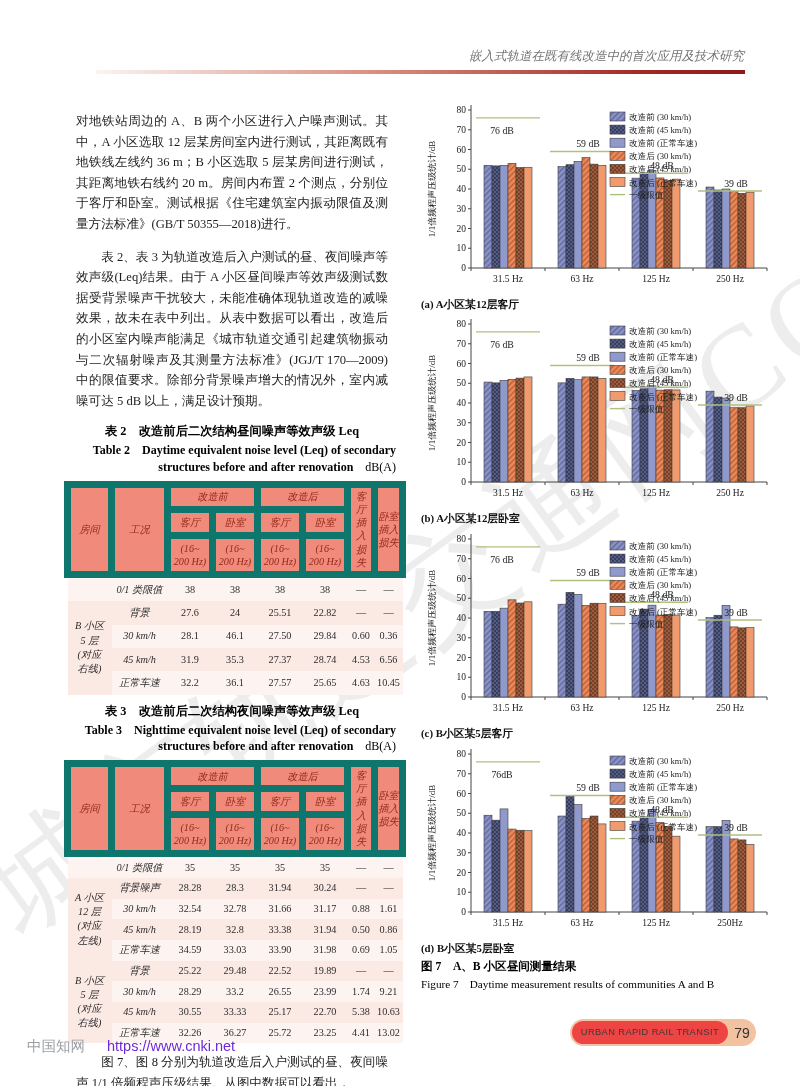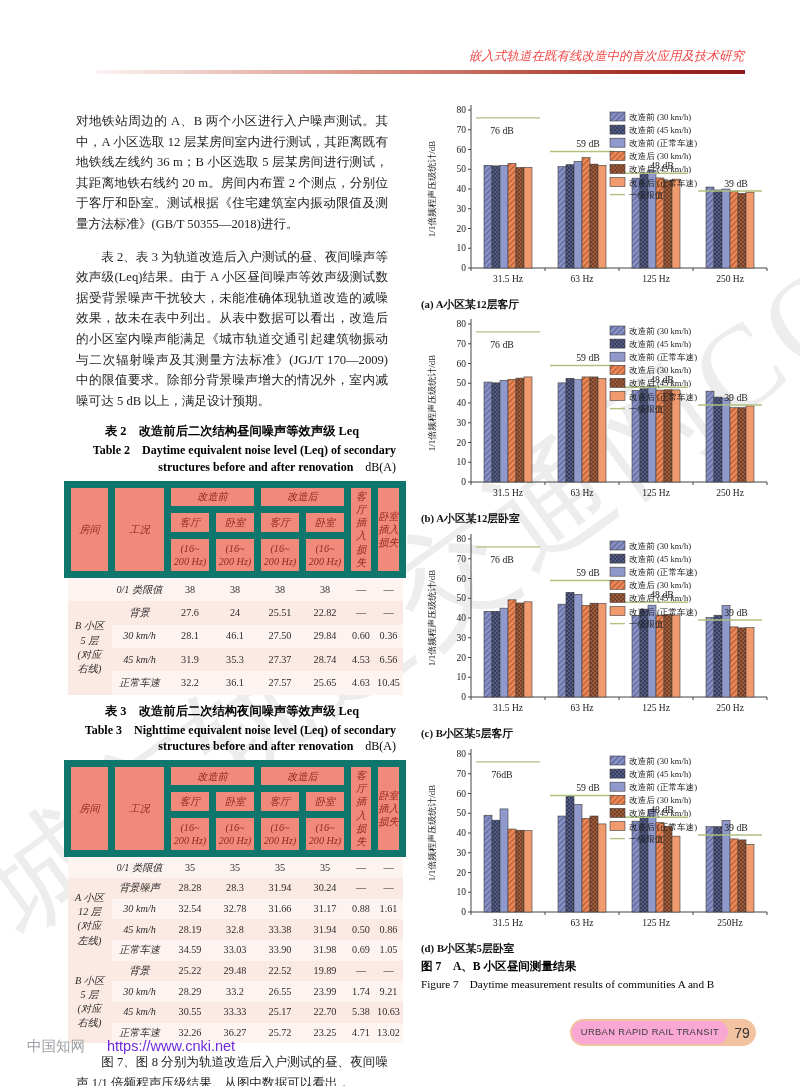--- a/index.html
+++ b/index.html
@@ -2,21 +2,21 @@
 <html><head>
 <meta charset="utf-8">
 <style>
   html,body{margin:0;padding:0;background:#e9e9e9;}
   .page{position:relative;width:800px;height:1086px;background:#ffffff;overflow:hidden;
         font-family:"Liberation Serif","DejaVu Serif",serif;}
   .watermark{position:absolute;left:-48px;top:842px;transform:rotate(-36deg);transform-origin:0 0;
         font-size:118px;letter-spacing:7px;color:rgba(110,110,110,0.12);white-space:nowrap;
         font-family:"Liberation Serif",serif;pointer-events:none;z-index:1;}
   .header-title{position:absolute;top:48px;right:56px;font-size:12.5px;font-style:italic;
-        color:#ef4444;z-index:2;}
+        color:#737373;z-index:2;}
   .header-rule{position:absolute;left:96px;right:55px;top:70px;height:4px;z-index:2;
         background:linear-gradient(to right,#fbf4f2,#d78a7a 45%,#a12823 85%,#8c1a1c);}
   .left-col{position:absolute;left:64px;top:99px;width:336px;z-index:2;}
   .para{margin:12px;font-size:12.6px;line-height:20.6px;text-align:justify;color:#1c1c1c;}
   .indent{text-indent:2em;}
   .tbl-title-zh{font-weight:bold;font-size:12.3px;text-align:center;margin-top:8px;color:#000;}
   .tbl-title-en{font-weight:bold;font-size:12px;text-align:right;line-height:1.35;margin:2px 4px 6px;color:#000;}
   .unit{font-weight:normal;margin-left:12px;}
   table.dtable{border-collapse:collapse;table-layout:fixed;width:100%;}
   table.dtable th{background:#f08b7b;color:#94261a;font-style:italic;font-weight:normal;
@@ -33,21 +33,21 @@
   .chart-cap{font-size:10.8px;margin-top:-2px;color:#111;font-weight:bold;}
   svg text{font-family:"Liberation Serif","DejaVu Serif",serif;fill:#1a1a1a;}
   .fig-cap{position:absolute;left:421px;top:959px;width:374px;text-align:left;z-index:2;}
   .fig-cap-zh{font-size:11.6px;font-weight:600;color:#000;}
   .fig-cap-en{font-size:11.2px;margin-top:3px;color:#000;}
   .footer-left{position:absolute;left:27px;top:1037px;font-size:14.5px;color:#9b9fa3;
         font-family:"Liberation Sans","DejaVu Sans",sans-serif;z-index:2;}
   .footer-url{margin-left:22px;color:#6d28d9;text-decoration:none;}
   .page-badge{position:absolute;right:44px;top:1019px;height:27px;background:#f3c2a0;border-radius:14px;
         display:flex;align-items:center;font-family:"Liberation Sans","DejaVu Sans",sans-serif;z-index:2;}
-  .badge-journal{background:#f9a8d4;border-radius:11.5px;margin:2px 0 2px 2px;padding:0 9px;height:23px;
+  .badge-journal{background:#ef4444;border-radius:11.5px;margin:2px 0 2px 2px;padding:0 9px;height:23px;
         line-height:23px;font-size:9.3px;color:#3a3a3a;letter-spacing:0.4px;white-space:nowrap;}
   .badge-page{width:28px;text-align:center;font-size:14px;color:#333;}
 </style>
 </head>
 <body>
 
 <div class="page">
   <div class="watermark">城市轨道交通网CORM</div>
 
   <div class="header-title">嵌入式轨道在既有线改造中的首次应用及技术研究</div>
@@ -281,21 +281,21 @@
               <td>22.70</td>
               <td>5.38</td>
               <td>10.63</td>
             </tr>
             <tr>
               <td class="c-cond">正常车速</td>
               <td>32.26</td>
               <td>36.27</td>
               <td>25.72</td>
               <td>23.25</td>
-              <td>4.71</td>
+              <td>4.41</td>
               <td>13.02</td>
             </tr>
           </tbody>
         </table>
       </div>
 
     <p class="para indent" style="margin-top:9px">图 7、图 8 分别为轨道改造后入户测试的昼、夜间噪声 1/1 倍频程声压级结果。从图中数据可以看出，</p>
   </div>
 
   <div class="chart-block" style="top:100px"><svg width="374" height="196">

